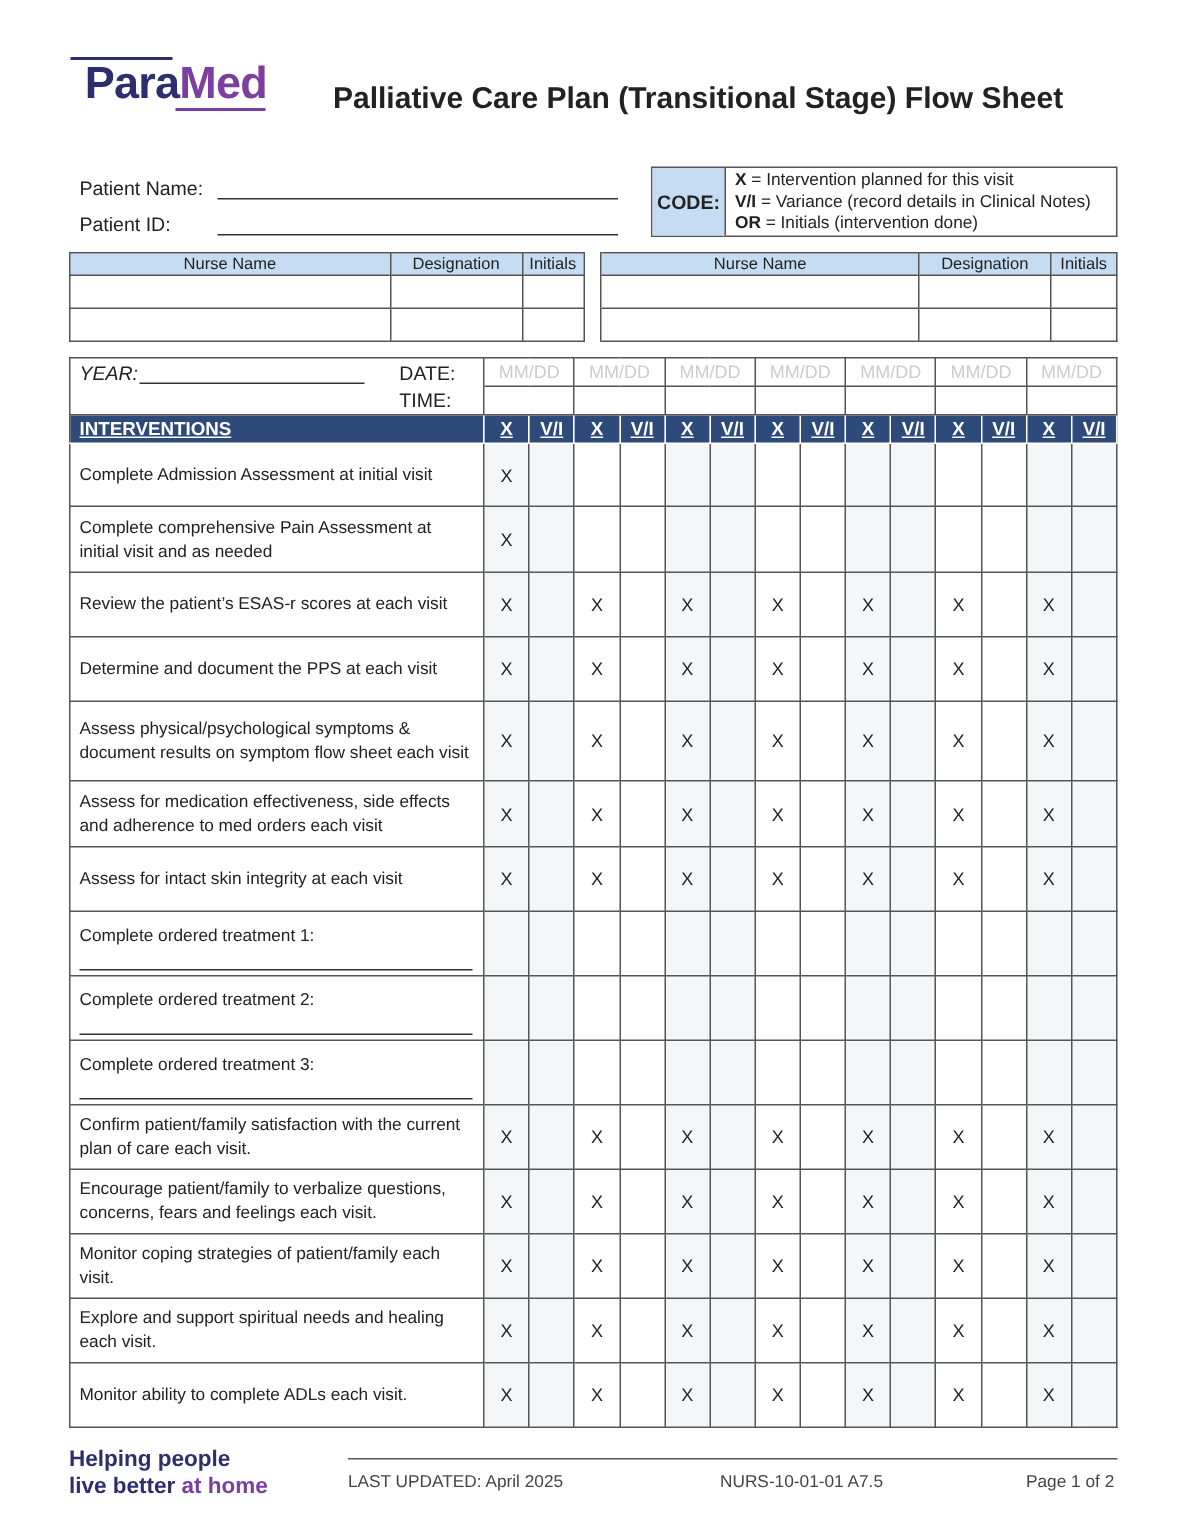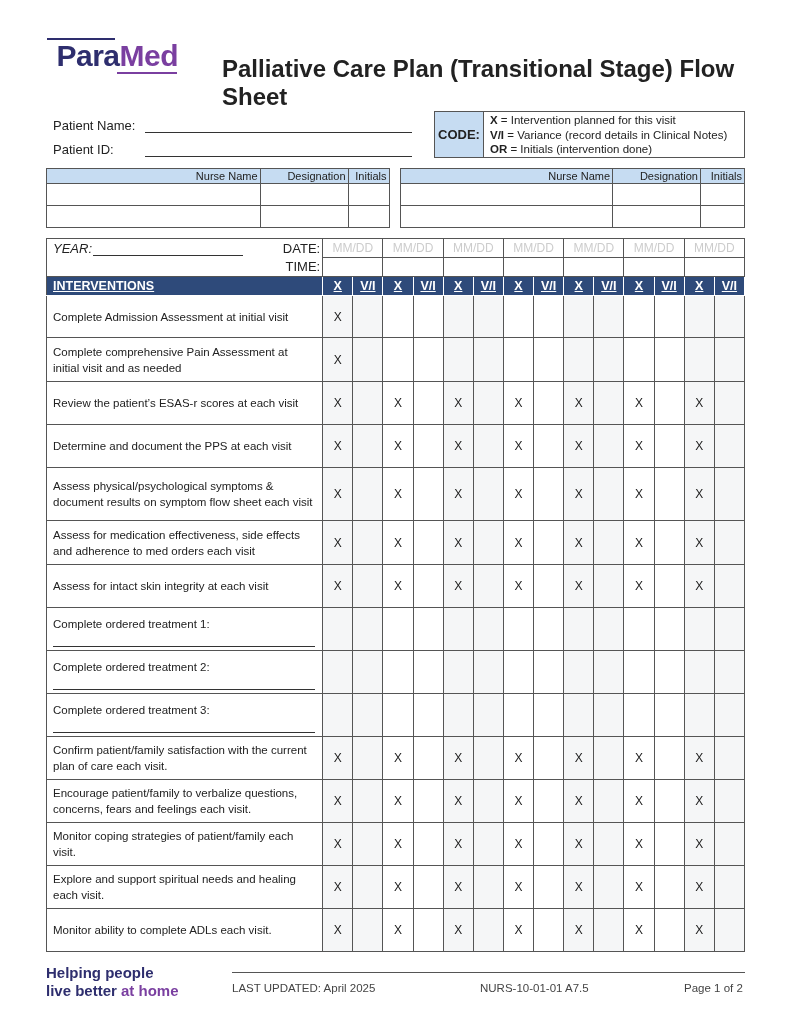--- a/index.html
+++ b/index.html
@@ -3,38 +3,38 @@
 <meta charset="utf-8">
 <style>
   * { box-sizing: border-box; margin: 0; padding: 0; }
   body { width: 791px; height: 1024px; background: #fff; font-family: "Liberation Sans", sans-serif; color: #222; position: relative; overflow: hidden; }
   .logo { position: absolute; left: 46px; top: 38px; width: 132px; text-align: right; }
   .logo .bar-top { height: 2px; background: #2e2e6e; width: 68px; margin-left: 1px; }
   .logo .word { font-size: 30px; font-weight: bold; letter-spacing: -0.5px; line-height: 32px; }
   .logo .para { color: #2e2e6e; }
   .logo .med { color: #7a3fa0; }
   .logo .bar-bot { height: 2px; background: #7a3fa0; width: 60px; margin-left: 71px; }
-  .title { position: absolute; left: 222px; top: 55px; font-size: 24px; font-weight: bold; color: #222; }
+  .title { position: absolute; left: 222px; top: 55px; font-size: 20px; font-weight: bold; color: #222; }
   .pt-row { position: absolute; left: 53px; font-size: 13px; }
   .pt-row .lbl { display: inline-block; width: 92px; }
   .pt-row .line { position: absolute; left: 92px; top: 14px; width: 267px; border-bottom: 1px solid #333; }
   .code-box { position: absolute; left: 434px; top: 111px; width: 311px; height: 47px; border: 1px solid #555; display: flex; font-size: 11.5px; }
   .code-box .code-lbl { width: 49px; background: #c6dcf2; border-right: 1px solid #555; font-weight: bold; font-size: 13px; display: flex; align-items: center; justify-content: center; }
   .code-box .code-lines { padding: 1px 0 0 6px; line-height: 14.5px; }
   .code-box b { font-weight: bold; }
   table { border-collapse: collapse; position: absolute; }
-  .nurse td, .nurse th { border: 1px solid #555; font-size: 11px; font-weight: normal; text-align: right; padding: 0 2px; }
+  .nurse td, .nurse th { border: 1px solid #555; font-size: 11px; font-weight: normal; text-align: center; padding: 0 2px; }
   .nurse th { background: #c6dcf2; height: 15px; }
   .nurse td { height: 22px; }
   .nurse .gap { border-top: none; border-bottom: none; background: #fff; }
   .main { left: 46px; top: 238px; width: 699px; font-size: 11.5px; }
   .main td { border: 1px solid #555; }
   .main .yr td { height: 19px; }
   .main .yr-cell { border-right: none; vertical-align: top; padding: 2px 6px; font-size: 13px; position: relative; font-style: italic; }
-  .main .dt-lbl { text-align: right; font-size: 13px; border-left: none; padding-right: 2px; }
+  .main .dt-lbl { text-align: left; font-size: 13px; border-left: none; padding-right: 2px; }
   .main .date-ph { color: #ccc; text-align: center; font-size: 12px; }
   .main .hdr td { background: #2e4a7a; color: #fff; font-weight: bold; font-size: 12.5px; height: 19px; text-align: center; border-color: #fff; border-top-color: #555; text-decoration: underline; }
   .main .hdr td.first { text-align: left; padding-left: 6px; border-left-color: #555; }
   .main .desc { padding: 2px 6px; line-height: 16px; font-size: 11.5px; width: 274px; }
   .main .mark { text-align: center; width: 30px; font-size: 12px; }
   .main .shade { background: #f5f6f7; }
   .tline { border-bottom: 1px solid #333; width: 262px; margin-top: 14px; }
   .footer-tag { position: absolute; left: 46px; top: 964px; font-size: 15px; font-weight: bold; line-height: 18px; color: #2e2e6e; }
   .footer-tag .purple { color: #7a3fa0; }
   .footer-line { position: absolute; left: 232px; top: 972px; width: 513px; border-top: 1px solid #555; }

